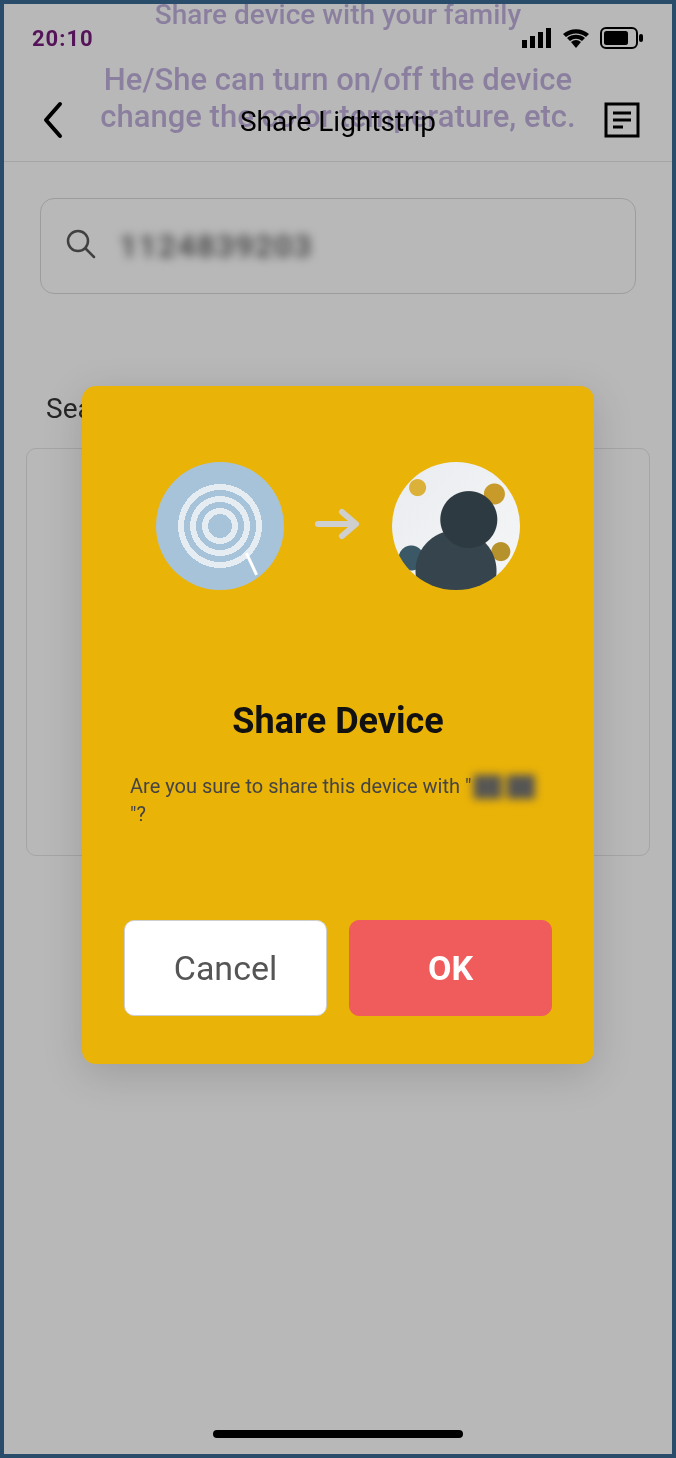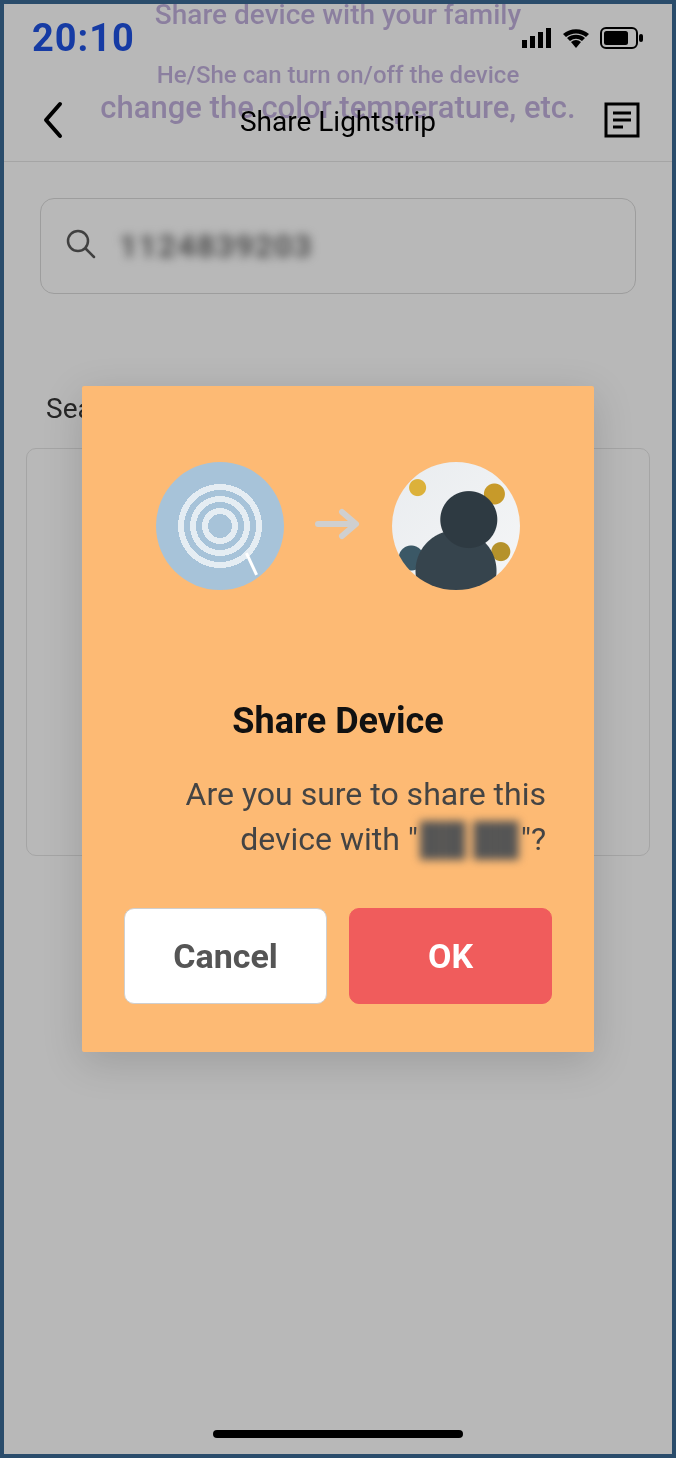--- a/index.html
+++ b/index.html
@@ -14,40 +14,40 @@
   .statusbar {
     position: absolute;
     top: 0; left: 0; right: 0;
     height: 68px;
     display: flex;
     align-items: center;
     justify-content: space-between;
     padding: 0 28px;
   }
   .statusbar .time {
-    font-size: 38px;
+    font-size: 22px;
     font-weight: 700;
-    color: #1d4ed8;
+    color: #701a75;
     letter-spacing: 1px;
   }
   .status-icons { display:flex; align-items:center; gap:10px; }
   .status-icons svg { display:block; }
 
   
   .faded-hint {
     position:absolute;
     top:0; left:0; right:0;
     text-align:center;
     color:#4c1d95;
     opacity:0.35;
     font-weight:500;
     pointer-events:none;
   }
   .faded-hint .line1 { font-size:28px; margin-top:-6px; }
-  .faded-hint .line2 { font-size:24px; margin-top:30px; }
+  .faded-hint .line2 { font-size:31px; margin-top:30px; }
   .faded-hint .line3 { font-size:31px; }
 
   
   .navbar {
     position:absolute;
     top:78px;
     left:0; right:0;
     height:80px;
     display:flex;
     align-items:center;
@@ -121,22 +121,22 @@
     position:absolute;
     inset:0;
     background:rgba(0,0,0,0.24);
   }
 
   
   .modal {
     position:absolute;
     left:78px; right:78px;
     top:382px;
-    background:#fdba74;
-    border-radius:2px;
+    background:#eab308;
+    border-radius:14px;
     padding:56px 42px 48px 42px;
     box-shadow:0 10px 40px rgba(0,0,0,0.15);
   }
   .modal .hero {
     display:flex;
     align-items:center;
     justify-content:center;
     gap:30px;
     margin-top:20px;
     margin-bottom:110px;
@@ -177,44 +177,44 @@
   .arrow-icon { flex:0 0 auto; }
 
   .modal-title {
     font-size:36px;
     font-weight:700;
     color:#111;
     text-align:center;
     margin-bottom:30px;
   }
   .modal-msg {
-    font-size:32px;
+    font-size:20px;
     color:#444;
-    text-align:right;
+    text-align:left;
     line-height:1.4;
-    margin-bottom:46px;
+    margin-bottom:92px;
     padding:0 6px;
   }
   .modal-msg .pixelated {
     display:inline-block;
     filter: blur(4px);
     color:#555;
     font-weight:600;
     padding:0 2px;
   }
   .modal-buttons {
     display:flex;
     gap:22px;
   }
   .btn {
     flex:1;
     height:96px;
     border-radius:10px;
     font-size:34px;
-    font-weight:700;
+    font-weight:400;
     display:flex;
     align-items:center;
     justify-content:center;
     cursor:pointer;
     user-select:none;
   }
   .btn-cancel {
     background:#fff;
     border:1px solid #cfcfcf;
     color:#555;

